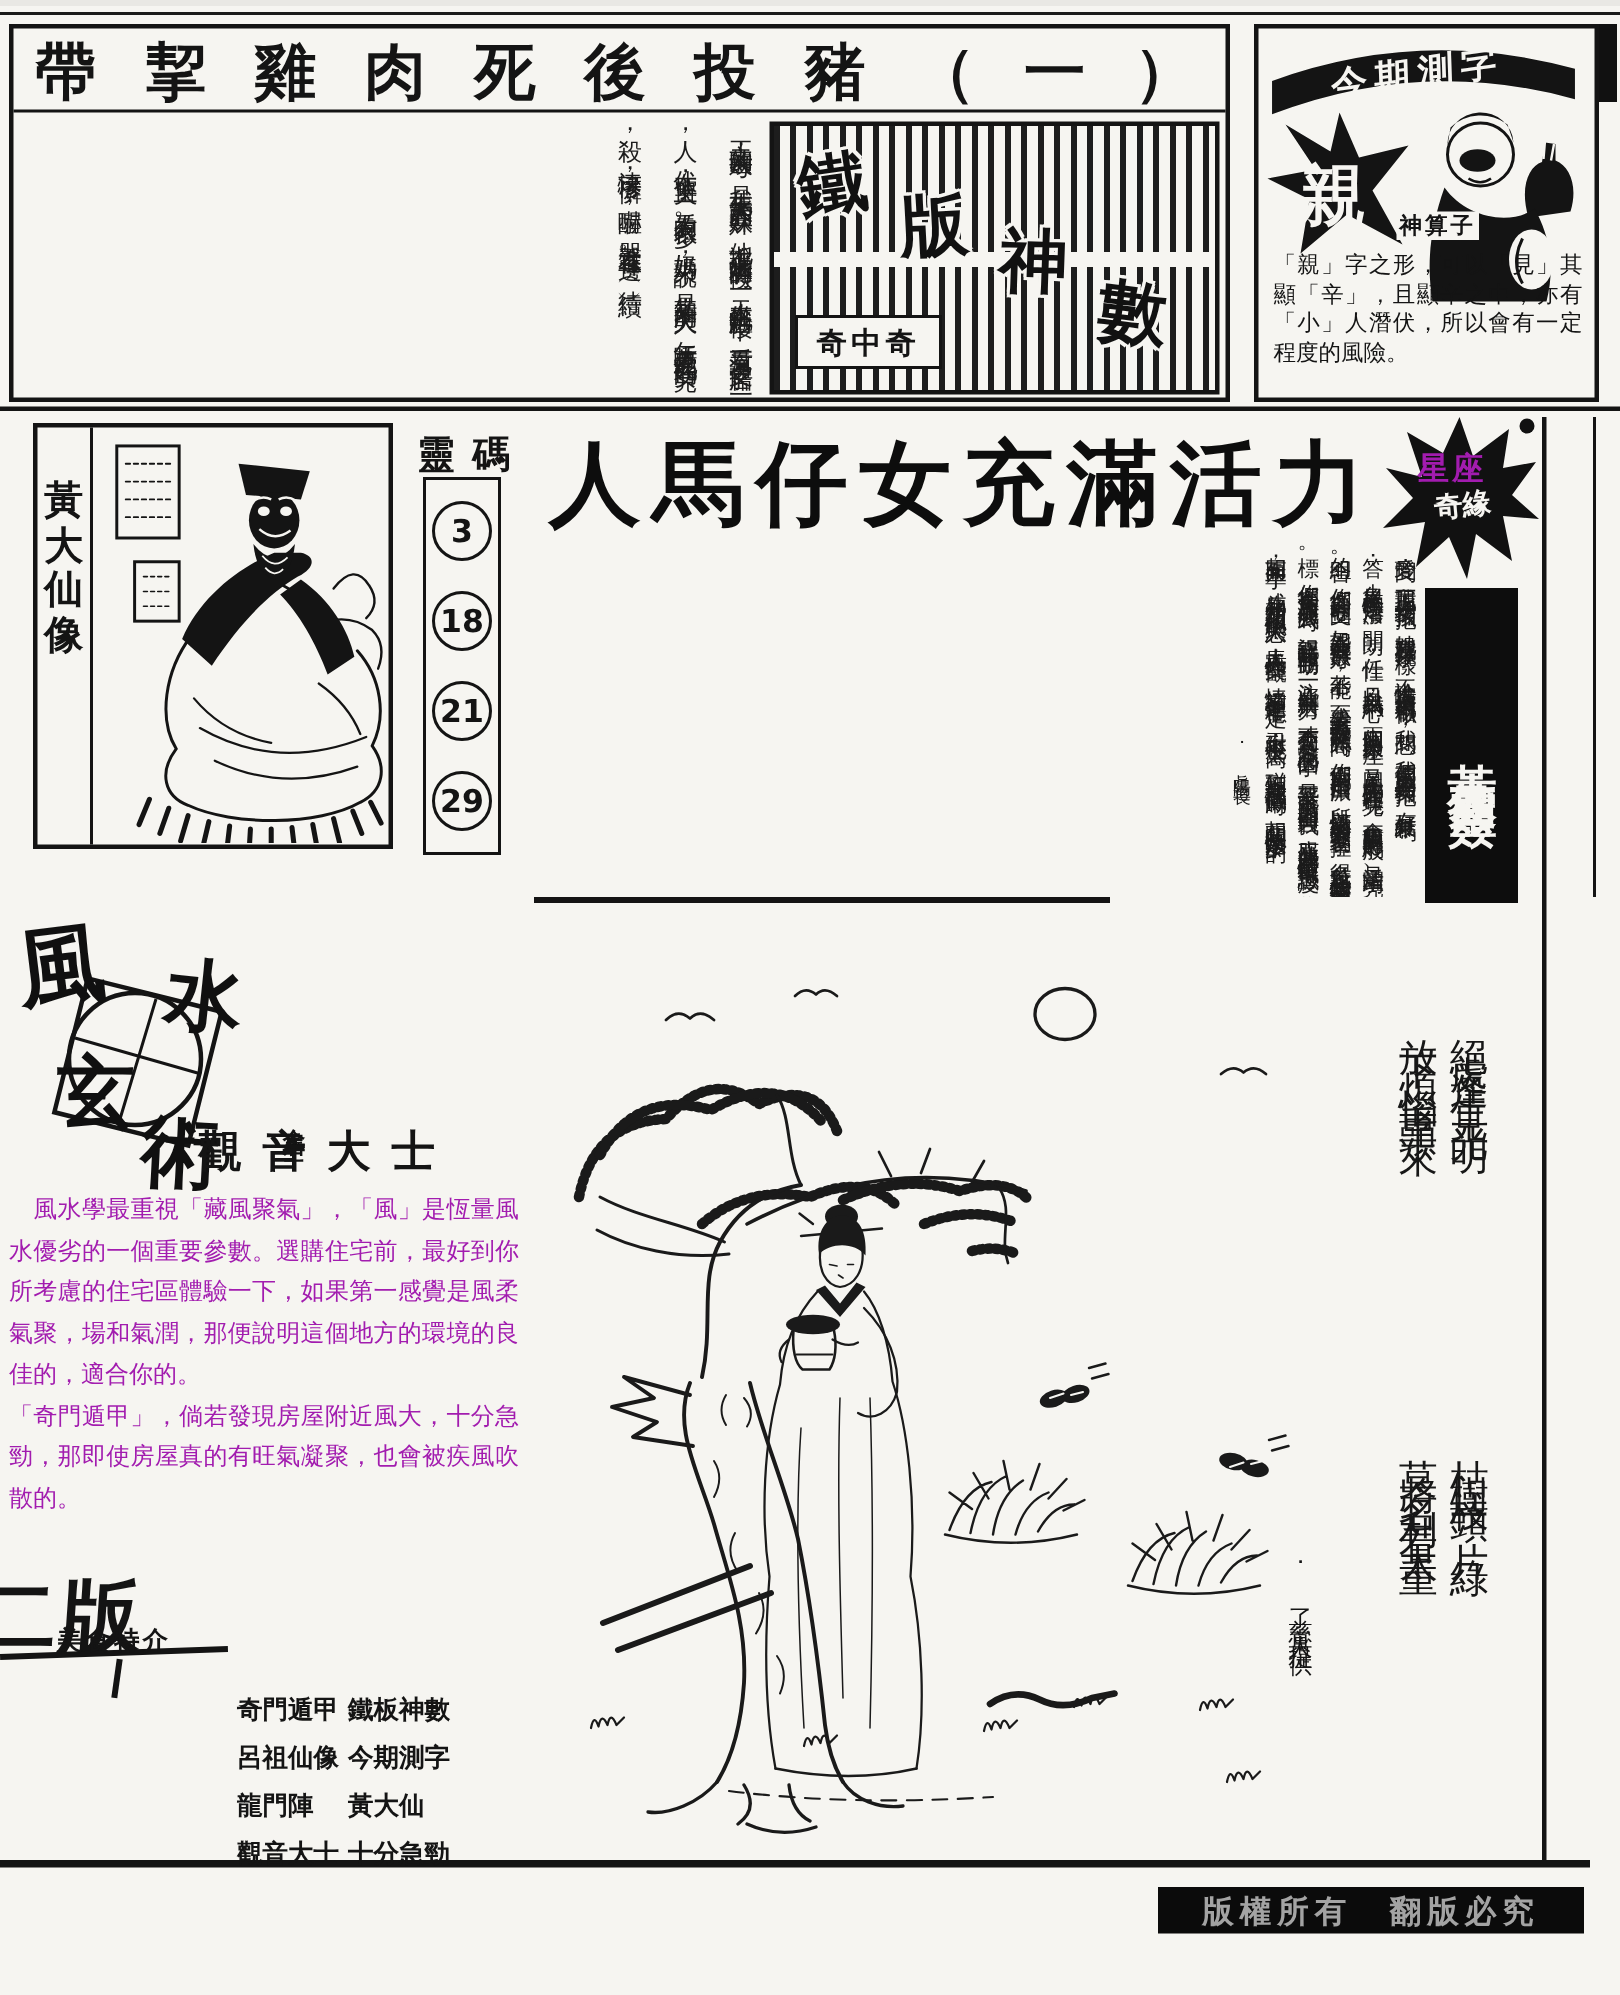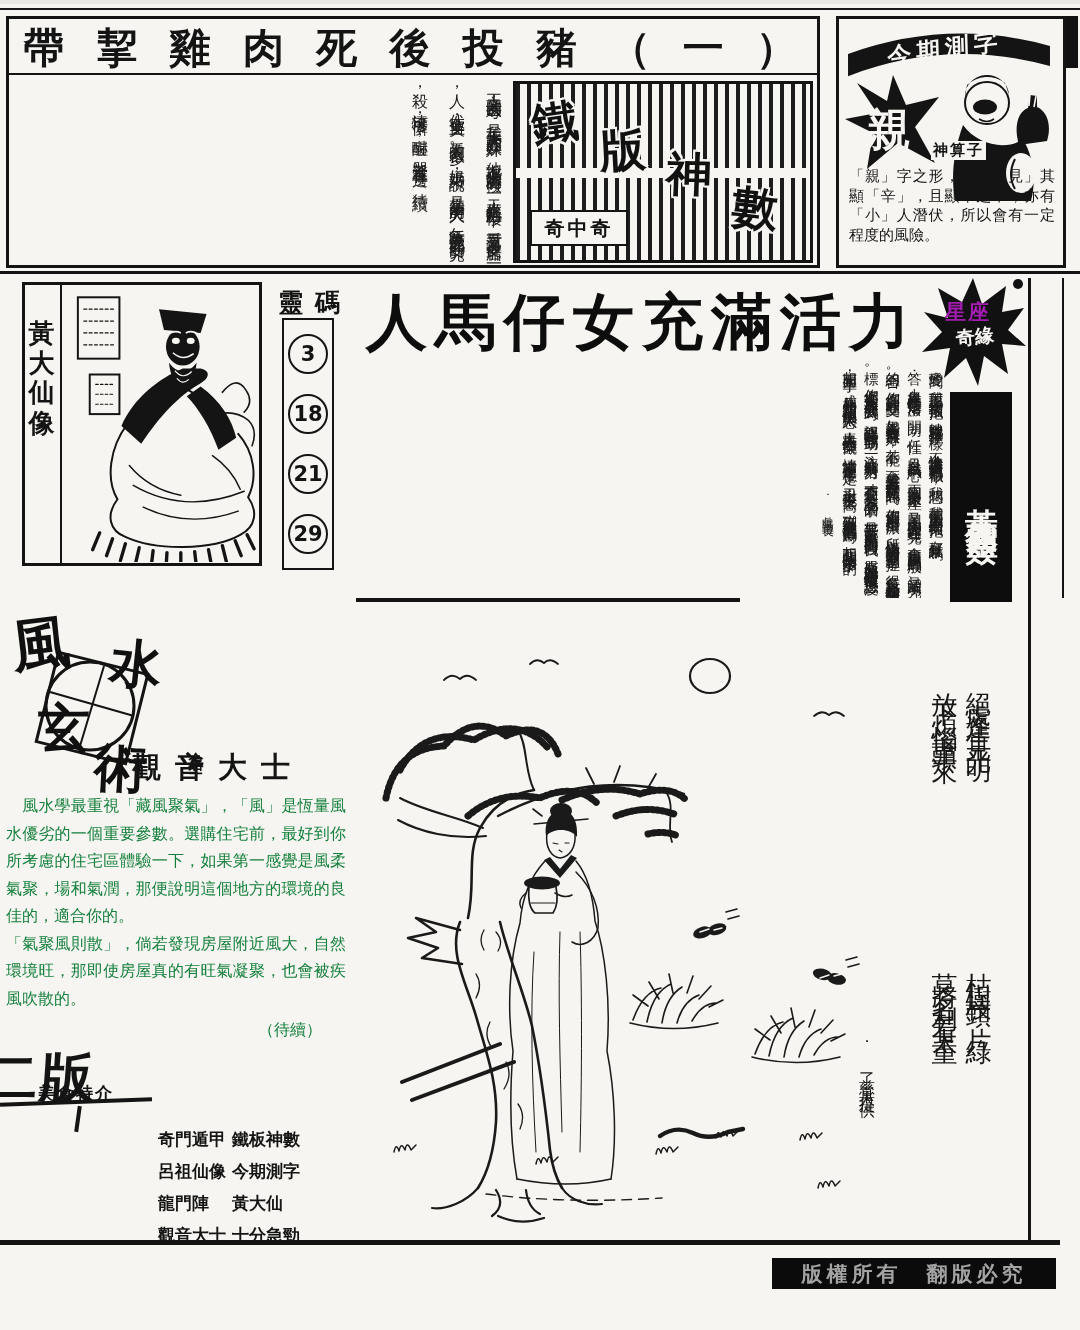--- a/index.html
+++ b/index.html
@@ -136,21 +136,21 @@
     left:114px; top:610px; width:230px; height:124px;
     background:
       radial-gradient(ellipse 62px 40px at 28% 58%, #20201e 0 42%, transparent 62%),
       radial-gradient(ellipse 72px 46px at 76% 62%, #4c4b47 0 45%, transparent 65%),
       radial-gradient(ellipse 42px 30px at 54% 78%, #29292六, transparent 0),
       radial-gradient(ellipse 44px 32px at 54% 78%, #2a2a28 0 45%, transparent 65%),
       radial-gradient(ellipse 90px 26px at 50% 16%, #161616 0 52%, transparent 72%),
       linear-gradient(180deg,#2b2b29 0%,#3c3c39 16%,#8f8f8a 32%,#c9c8c1 48%,#b3b2ab 62%,#d9d8d1 100%);
   }
   .fs-headline { left:132px; top:744px; font-weight:bold; font-size:29px; letter-spacing:14px; white-space:nowrap; }
-  .fs-body { left:6px; top:788px; width:340px; font-size:16px; line-height:27.5px; text-align:justify; color:#15803d; }
+  .fs-body { left:6px; top:788px; width:340px; font-size:16px; line-height:27.5px; text-align:justify; color:#a21caf; }
   .fs-body p { margin:0; }
   .fs-continued { text-align:right !important; padding-right:24px; margin-top:4px !important; }
 
   
   .garden { left:348px; top:626px; width:584px; height:604px; }
 
   
   .poem-line { writing-mode:vertical-rl; font-size:26px; letter-spacing:11px; color:#171717; }
   .pl0 { left:962px; top:668px; }
   .pl1 { left:928px; top:668px; }
@@ -302,22 +302,21 @@
     <div class="fs-char fc0">風</div>
     <div class="fs-char fc1">水</div>
     <div class="fs-char fc2">玄</div>
     <div class="fs-char fc3">術</div>
   </div>
   <div class="abs fs-author">金居士</div>
   <div class="abs fs-photo"></div>
   <div class="abs fs-headline">觀音大士</div>
   <div class="abs fs-body">
     <p>　風水學最重視「藏風聚氣」，「風」是恆量風水優劣的一個重要參數。選購住宅前，最好到你所考慮的住宅區體驗一下，如果第一感覺是風柔氣聚，場和氣潤，那便說明這個地方的環境的良佳的，適合你的。</p>
-    <p>「氣聚風則散」，倘若發現房屋附近風大，自然環境旺，那即使房屋真的有旺氣凝聚，也會被疾風吹散的。</p>
-    <p class="fs-continued">（待續）</p>
+    <p>「奇門遁甲」，倘若發現房屋附近風大，十分急勁，那即使房屋真的有旺氣凝聚，也會被疾風吹散的。</p>
   </div>
 
   <svg class="abs garden" viewBox="0 0 584 604">
     <g fill="none" stroke="#1a1a1a" stroke-width="1.8" stroke-linecap="round" stroke-linejoin="round">
       <ellipse cx="362" cy="46" rx="20" ry="17" stroke-width="2.2"></ellipse>
       <path d="M96,50 q8,-8 16,-1 q7,-7 16,1"></path>
       <path d="M182,34 q7,-7 14,-1 q6,-6 14,1"></path>
       <path d="M466,86 q8,-7 15,-1 q7,-6 15,1"></path>
       <g stroke-dasharray="1.8 3.4" stroke-width="7">
         <path d="M38,168 q10,-50 58,-52 q30,-34 62,-10 q38,-18 52,18"></path>

